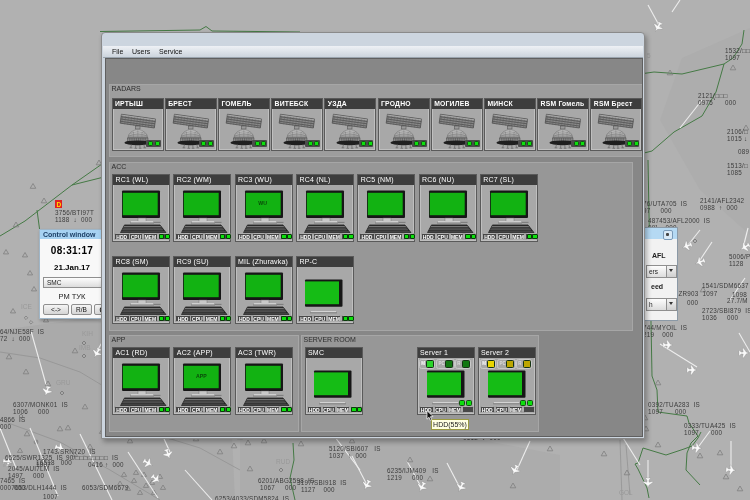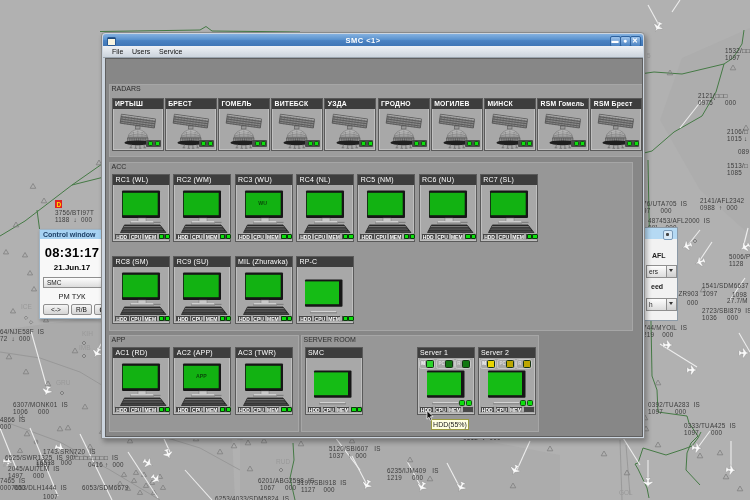--- a/index.html
+++ b/index.html
@@ -283,48 +283,41 @@
 <div class="G" style="left:56px;top:379px">GRU</div>
 <div class="G" style="left:276px;top:458px">RUD</div>
 <div class="G" style="left:619px;top:489px">GOL</div>
 <div class="G" style="left:2px;top:461px">TPL</div>
 <div class="G" style="left:82px;top:330px">KIH</div>
 <div class="G" style="left:79px;top:344px">IMB</div>
 <div class="G" style="left:647px;top:52px">5</div>
 
 <div id="cw">
  <div class="cwt">Control window</div>
- <div class="abs" style="left:0;right:0;top:15px;text-align:center;font-size:13px;font-weight:bold;color:#000;letter-spacing:.3px">08:31:17</div>
- <div class="abs" style="left:0;right:0;top:33px;text-align:center;font-size:8px;font-weight:bold;color:#000">21.Jun.17</div>
+ <div class="abs" style="left:0;right:0;top:15px;text-align:center;font-size:10px;font-weight:bold;color:#000;letter-spacing:.3px">08:31:17</div>
+ <div class="abs" style="left:0;right:0;top:33px;text-align:center;font-size:8px;font-weight:bold;color:#000">21.Jan.17</div>
  <div class="combo" style="left:3px;top:47px;width:60px;height:9px;line-height:9px"><span style="padding-left:3px">SMC</span></div>
  <div class="abs" style="left:0;right:0;top:62px;text-align:center;font-size:7.5px;color:#222">РМ ТУК</div>
  <div class="abs" style="left:3px;top:74px;width:24px;height:9px;background:linear-gradient(#f5f5f5,#d5d5d5);border:1px solid #8f8f8f;border-radius:2px;font-size:6.5px;text-align:center;line-height:9px;color:#111">&lt;-&gt;</div>
  <div class="abs" style="left:31px;top:74px;width:19px;height:9px;background:linear-gradient(#f5f5f5,#d5d5d5);border:1px solid #8f8f8f;border-radius:2px;font-size:6.5px;text-align:center;line-height:9px;color:#111">R/B</div>
  <div class="abs" style="left:54px;top:74px;width:14px;height:9px;background:linear-gradient(#f5f5f5,#d5d5d5);border:1px solid #8f8f8f;border-radius:2px;font-size:6.5px;font-weight:bold;text-align:center;line-height:9px;color:#111">Q</div>
 </div>
 
 <div id="rd">
  <div class="rdt"></div>
  <div class="abs" style="right:4px;top:2px;width:8px;height:8px;background:#d9e9f6;border:1px solid #7a9ab8;border-radius:2px">
       <div style="position:absolute;left:2px;top:2px;width:3px;height:3px;background:#444;border-radius:1px"></div>
     </div>
  <div class="abs" style="left:34px;top:24px;font-size:7px;font-weight:bold;color:#222">AFL</div>
  <div class="combo" style="left:28px;top:37px;width:29px;height:11px;line-height:11px"><span style="padding-left:2px">ers</span><i></i></div>
  <div class="abs" style="left:33px;top:55px;font-size:7px;font-weight:bold;color:#222">eed</div>
  <div class="combo" style="left:28px;top:70px;width:29px;height:11px;line-height:11px"><span style="padding-left:2px">h</span><i></i></div>
 </div>
 
 <div id="win">
- <div id="tbar">
-  <div id="ticon"></div>
-  <div class="ttl">SMC &lt;1&gt;</div>
-  <div class="wbtn" style="right:22.5px">▬</div>
-  <div class="wbtn" style="right:12.5px">●</div>
-  <div class="wbtn" style="right:2.5px">✕</div>
- </div>
  <div id="menubar">
   <span style="left:9px">File</span>
       <span style="left:29px">Users</span>
       <span style="left:56px">Service</span>
  </div>
  <div id="content">
 
   <div id="groups"></div>
  <div class="grp" style="left:2.5px;top:25px;width:533px;height:71px;background:#9d9d9d">
         <span class="gl">RADARS</span>

